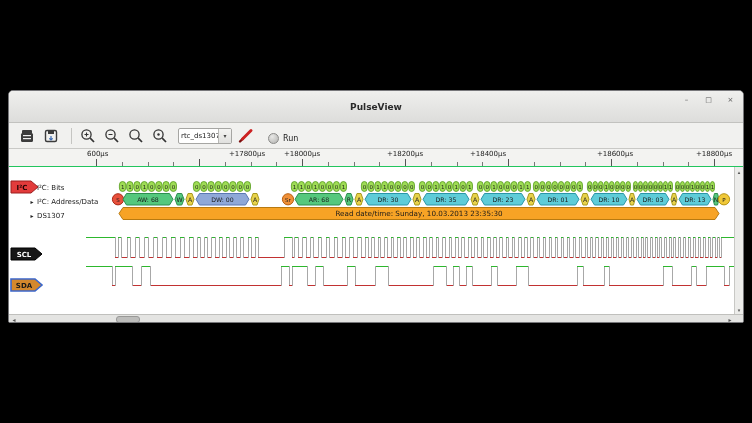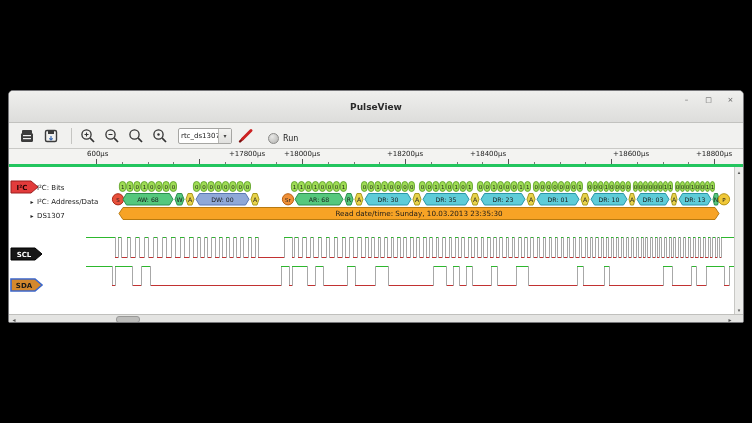--- a/index.html
+++ b/index.html
@@ -23,21 +23,21 @@
   .sep { width:1px; height:16px; background:#c5c5c2; margin:0 6px; }
   .combo { display:flex; width:54px; height:16px; background:#fff; border:1px solid #a6a6a3;
            border-radius:2px; margin:0 4px; overflow:hidden; }
   .combo-text { flex:1; font-size:7px; color:#222; padding:3px 0 0 2px; white-space:nowrap; overflow:hidden; }
   .combo-btn { width:13px; border-left:1px solid #b8b8b5; background:linear-gradient(#f4f4f2,#e0e0de);
                font-size:6px; color:#444; display:flex; align-items:center; justify-content:center; }
   .runbtn { display:flex; align-items:center; gap:4px; margin-left:8px;margin-top:6px; }
   .led { width:11px; height:11px; border-radius:50%; border:1px solid #8a8a88;
          background:radial-gradient(circle at 35% 30%, #e8e8e6, #b2b2b0); }
   .runlabel { font-size:8px; color:#222; }
-  .ruler { position:relative; height:18px; background:#f3f3f1; border-bottom:3px solid #22c55e; overflow:hidden; }
+  .ruler { position:relative; height:18px; background:#f3f3f1; border-bottom:1px solid #22c55e; overflow:hidden; }
   .rlabel { position:absolute; top:1px; font-size:7px; color:#222; white-space:nowrap; }
   .tickM { position:absolute; top:10px; width:1px; height:7px; background:#555; }
   .tickm { position:absolute; top:13px; width:1px; height:4px; background:#777; }
   .traces { position:relative; height:147px; background:#ffffff; }
   .vscroll { position:absolute; right:0; top:0; width:9px; height:147px; background:#ececea;
              border-left:1px solid #c8c8c5; }
   .varrow { position:absolute; left:0; width:8px; height:9px; font-size:5px; color:#555;
             display:flex; align-items:center; justify-content:center; }
   .hscroll { position:relative; height:10px; background:#e4e4e2; border-top:1px solid #c0c0bd; }
   .harrow { position:absolute; top:0; width:10px; height:9px; font-size:6px; color:#555;
@@ -141,21 +141,21 @@
         <span class="rlabel" style="left: 396px; transform: translateX(-50%);">+18200µs</span>
         <span class="tickM" style="left: 396px;"></span>
         <span class="tickm" style="left: 421.75px;"></span>
         <span class="tickm" style="left: 447.5px;"></span>
         <span class="tickm" style="left: 473.25px;"></span>
         <span class="rlabel" style="left: 479px; transform: translateX(-50%);">+18400µs</span>
         <span class="tickM" style="left: 499px;"></span>
         <span class="tickm" style="left: 524.75px;"></span>
         <span class="tickm" style="left: 550.5px;"></span>
         <span class="tickm" style="left: 576.25px;"></span>
-        <span class="rlabel" style="left: 622px; transform: translateX(-50%);">+18600µs</span>
+        <span class="rlabel" style="left: 606px; transform: translateX(-50%);">+18600µs</span>
         <span class="tickM" style="left: 602px;"></span>
         <span class="tickm" style="left: 627.75px;"></span>
         <span class="tickm" style="left: 653.5px;"></span>
         <span class="tickm" style="left: 679.25px;"></span>
         <span class="rlabel" style="left: 705px; transform: translateX(-50%);">+18800µs</span>
         <span class="tickM" style="left: 705px;"></span>
       </div>
 
     <div class="traces">
       <svg id="tracesvg" style="position:absolute;left:0;top:0" width="736" height="147" viewBox="8 166 736 147">

